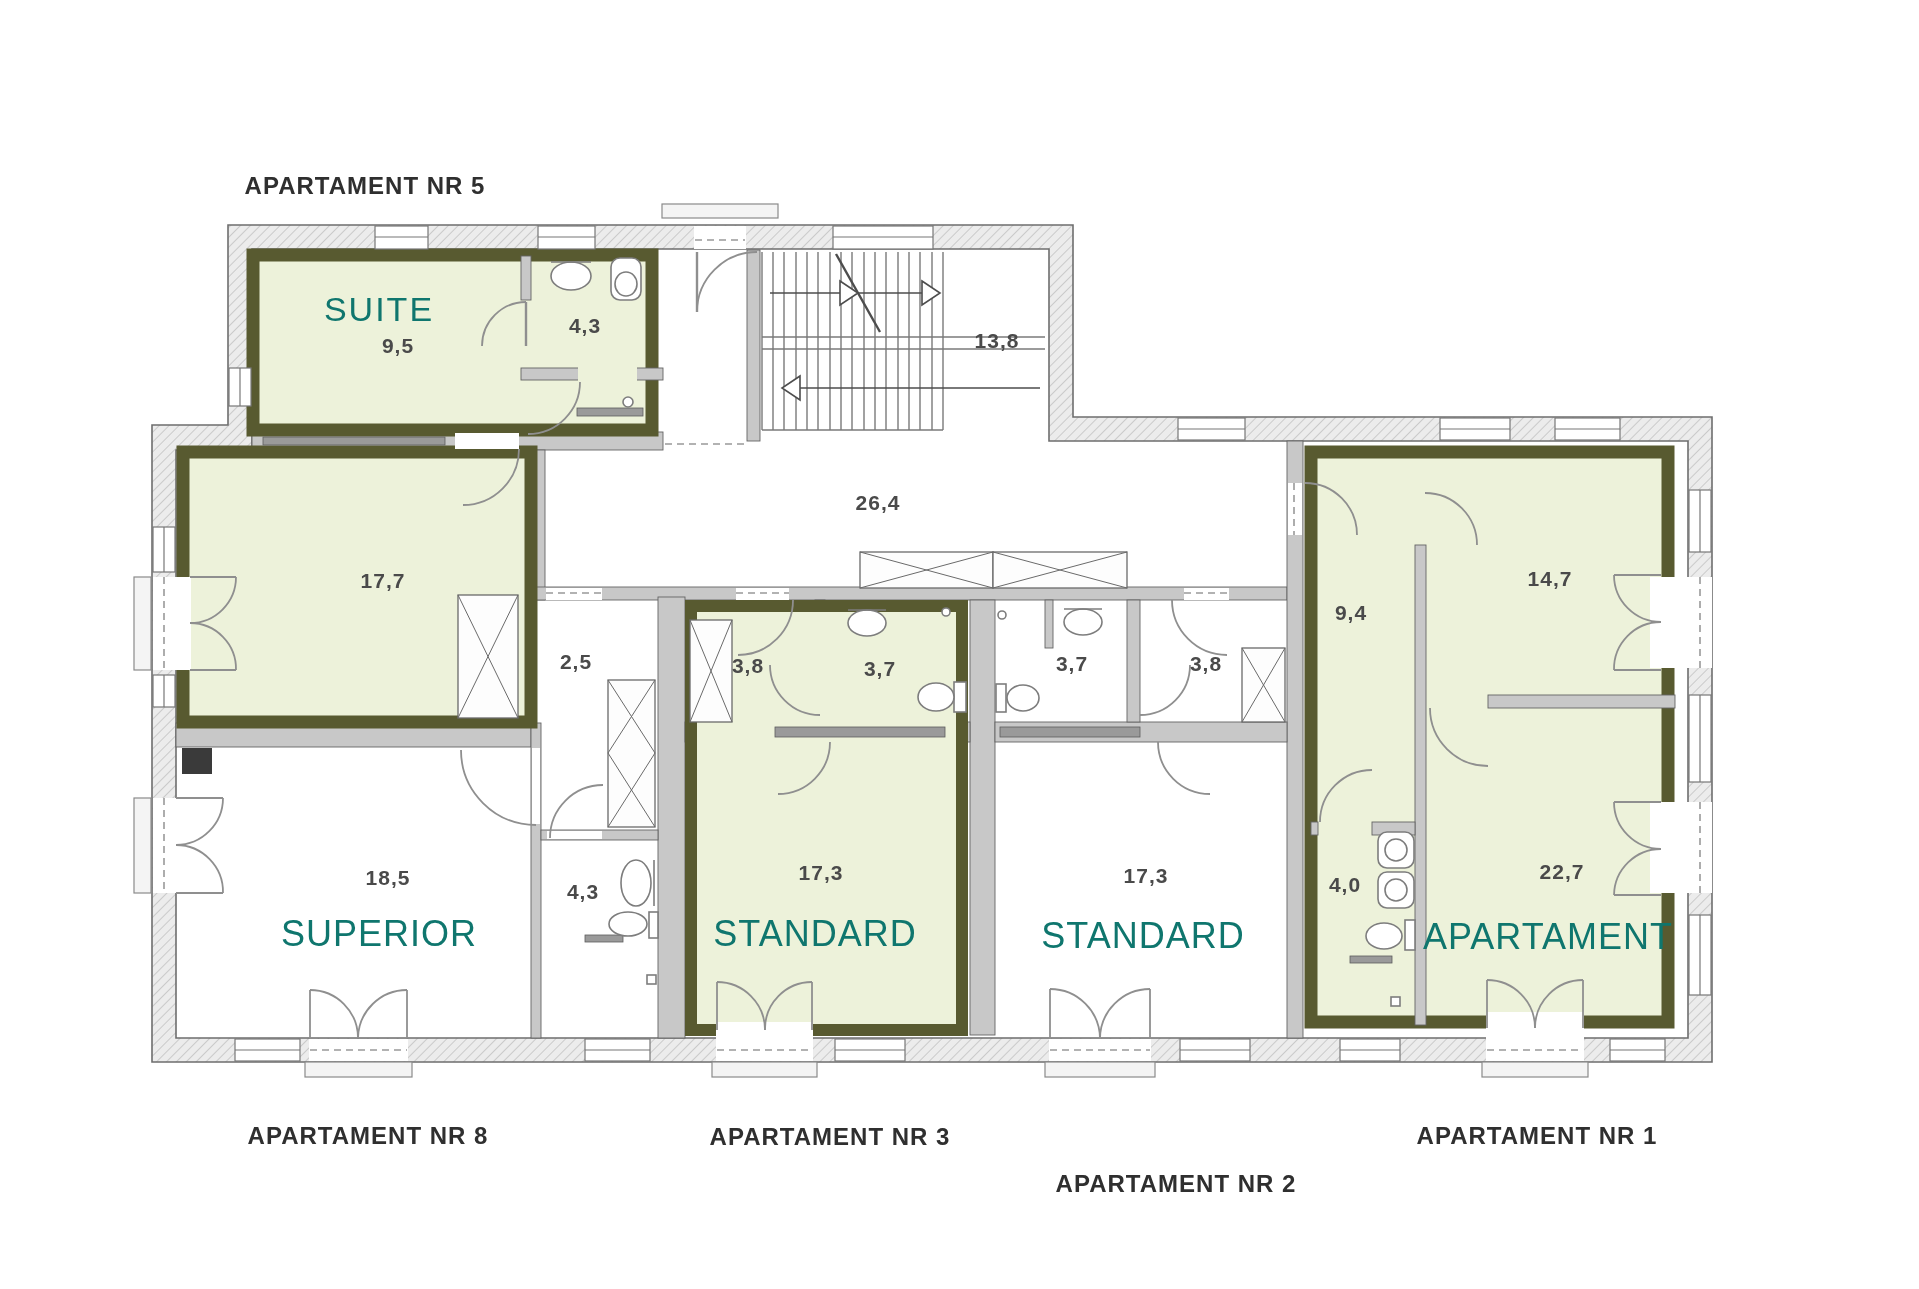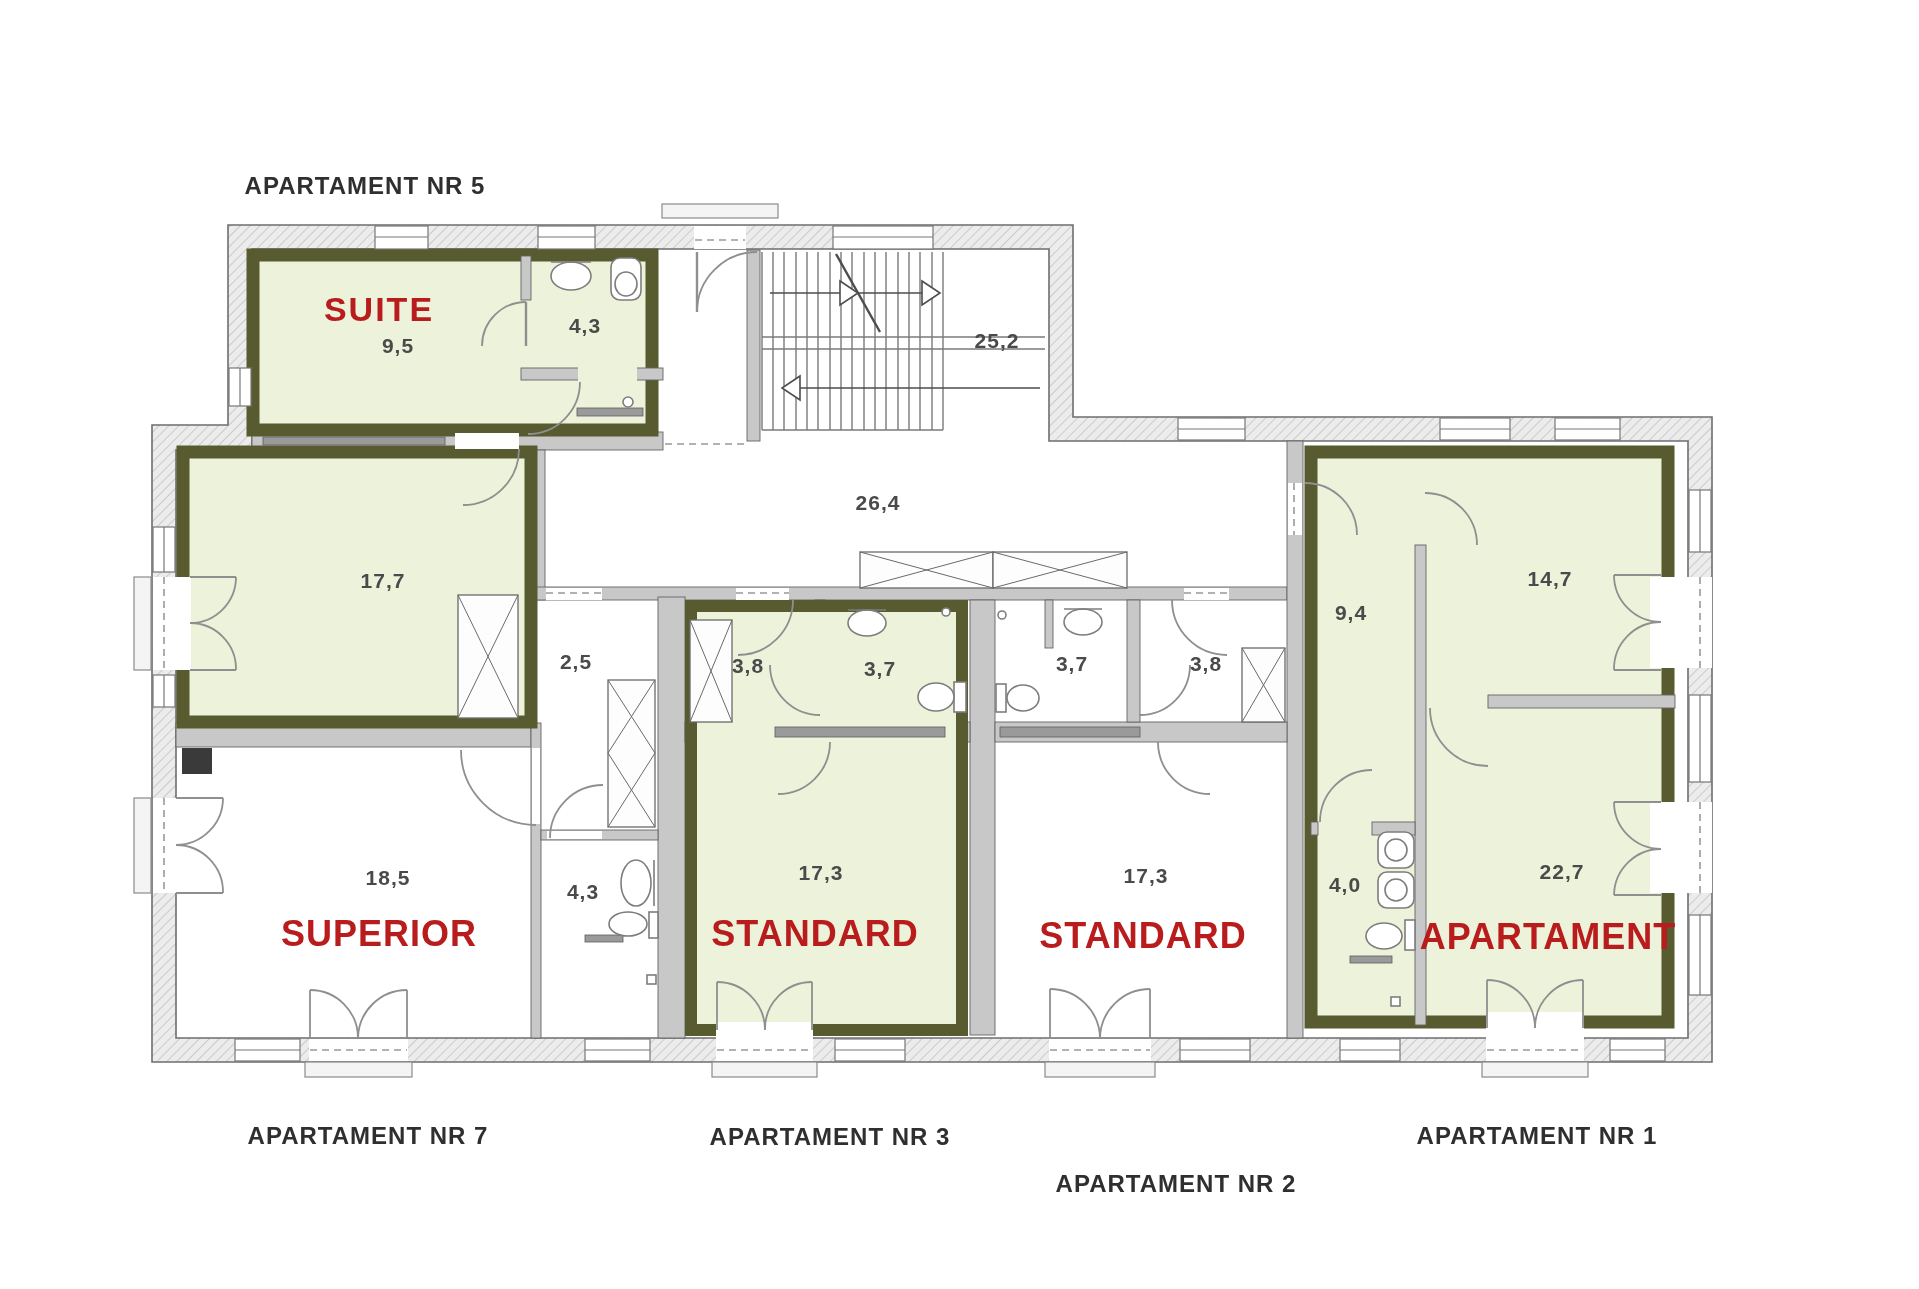--- a/index.html
+++ b/index.html
@@ -1,21 +1,21 @@
 <!DOCTYPE html>
 <html><head>
 <meta charset="utf-8">
 <style>
   html,body{margin:0;padding:0;background:#ffffff;}
   #stage{position:relative;width:1919px;height:1289px;background:#fff;overflow:hidden;
          font-family:"Liberation Sans", sans-serif;}
   #plan-svg{position:absolute;left:0;top:0;}
   .lbl{position:absolute;transform:translate(-50%,-50%);white-space:nowrap;line-height:1;}
   .num{font-weight:bold;font-size:21px;color:#4a4a4a;letter-spacing:1px;}
-  .red{font-weight:bold;font-size:36px;color:#b91c1c;letter-spacing:1px;}
+  .red{font-weight:normal;font-size:36px;color:#0f766e;letter-spacing:1px;}
   .red.suite{font-size:34px;letter-spacing:2px;}
   .blk{font-weight:bold;font-size:24px;color:#2f2f2f;letter-spacing:1px;}
 </style>
 </head>
 <body>
 
 <div id="stage">
 
 <svg id="plan-svg" width="1919" height="1289" viewBox="0 0 1919 1289">
   <defs>
@@ -375,37 +375,37 @@
     <rect x="305" y="1062" width="107" height="15"></rect>
     <rect x="712" y="1062" width="105" height="15"></rect>
     <rect x="1045" y="1062" width="110" height="15"></rect>
     <rect x="1482" y="1062" width="106" height="15"></rect>
     <rect x="134" y="577" width="17" height="93"></rect>
     <rect x="134" y="798" width="17" height="95"></rect>
   </g>
 </svg>
 
 <div class="lbl blk" style="left:365px;top:186px">APARTAMENT NR 5</div>
-<div class="lbl blk" style="left:368px;top:1136px">APARTAMENT NR 7</div>
+<div class="lbl blk" style="left:368px;top:1136px">APARTAMENT NR 8</div>
 <div class="lbl blk" style="left:830px;top:1137px">APARTAMENT NR 3</div>
 <div class="lbl blk" style="left:1176px;top:1184px">APARTAMENT NR 2</div>
 <div class="lbl blk" style="left:1537px;top:1136px">APARTAMENT NR 1</div>
 
 <div class="lbl red suite" style="left:379px;top:309px">SUITE</div>
 <div class="lbl red" style="left:379px;top:934px">SUPERIOR</div>
 <div class="lbl red" style="left:815px;top:934px">STANDARD</div>
 <div class="lbl red" style="left:1143px;top:936px">STANDARD</div>
 <div class="lbl red" style="left:1548px;top:937px">APARTAMENT</div>
 
 <div class="lbl num" style="left:398px;top:345px">9,5</div>
 <div class="lbl num" style="left:585px;top:325px">4,3</div>
 <div class="lbl num" style="left:383px;top:580px">17,7</div>
 <div class="lbl num" style="left:576px;top:661px">2,5</div>
 <div class="lbl num" style="left:878px;top:502px">26,4</div>
-<div class="lbl num" style="left:997px;top:340px">25,2</div>
+<div class="lbl num" style="left:997px;top:340px">13,8</div>
 <div class="lbl num" style="left:748px;top:665px">3,8</div>
 <div class="lbl num" style="left:880px;top:668px">3,7</div>
 <div class="lbl num" style="left:1072px;top:663px">3,7</div>
 <div class="lbl num" style="left:1206px;top:663px">3,8</div>
 <div class="lbl num" style="left:821px;top:872px">17,3</div>
 <div class="lbl num" style="left:1146px;top:875px">17,3</div>
 <div class="lbl num" style="left:388px;top:877px">18,5</div>
 <div class="lbl num" style="left:583px;top:891px">4,3</div>
 <div class="lbl num" style="left:1351px;top:612px">9,4</div>
 <div class="lbl num" style="left:1550px;top:578px">14,7</div>

